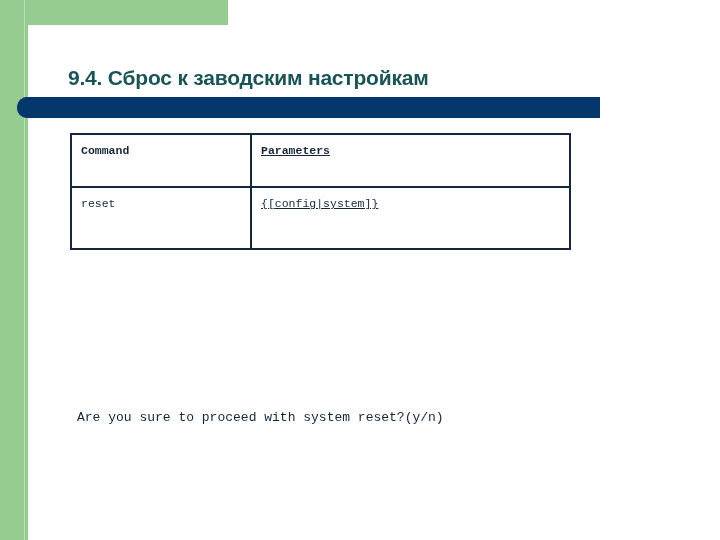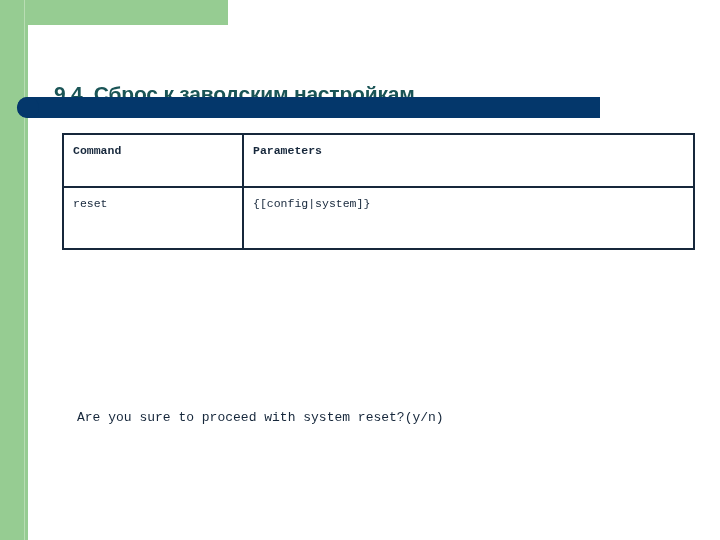--- a/index.html
+++ b/index.html
@@ -53,29 +53,28 @@
     top: 25px;
     width: 692px;
     height: 515px;
     background: #ffffff;
     border-top-left-radius: 26px;
   }
 
   
   .slide-title {
     position: absolute;
-    left: 54px;
+    left: 68px;
     top: 66px;
     width: 620px;
     font-size: 21px;
     font-weight: bold;
     color: #1a5456;
     letter-spacing: -0.2px;
     white-space: nowrap;
-    margin-top: 16px;
   }
 
   
   .title-bar {
     position: absolute;
     left: 17px;
     top: 97px;
     width: 583px;
     height: 21px;
     background: #04376b;
@@ -88,23 +87,23 @@
     top: 97px;
     width: 22px;
     height: 21px;
     background: #04376b;
     border-radius: 11px;
   }
 
   
   .cmd-table {
     position: absolute;
-    left: 62px;
+    left: 70px;
     top: 133px;
-    width: 633px;
+    width: 501px;
     border-collapse: collapse;
     table-layout: fixed;
   }
   .cmd-table th,
   .cmd-table td {
     border: 2px solid #16273b;
     font-family: "Liberation Mono", "DejaVu Sans Mono", monospace;
     color: #16273b;
     text-align: left;
     vertical-align: top;
@@ -115,21 +114,21 @@
   .cmd-table th {
     font-weight: bold;
     height: 33px;
   }
   .cmd-table td {
     font-weight: normal;
     height: 42px;
     border-radius: 20px;
   }
   .col-command { width: 159px; }
-  .col-params  { width: auto; }
+  .col-params  { width: auto; text-decoration: underline; }
 
   
   .console {
     position: absolute;
     left: 77px;
     top: 363px;
     width: 600px;
     font-family: "Liberation Mono", "DejaVu Sans Mono", monospace;
     font-size: 13px;
     line-height: 22px;

